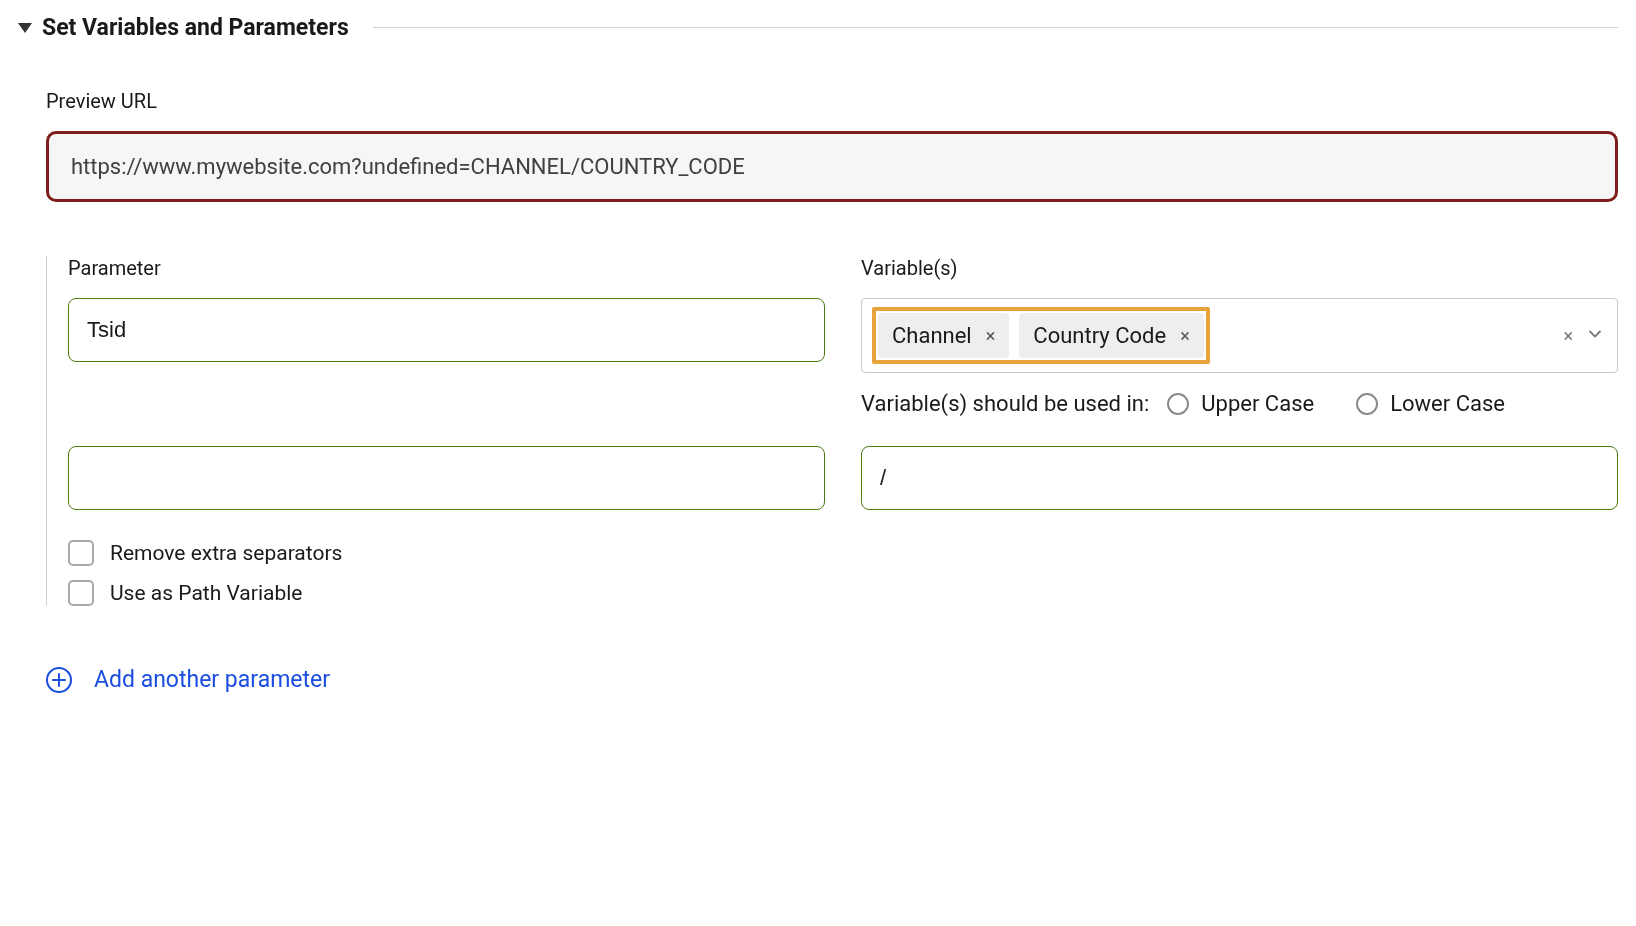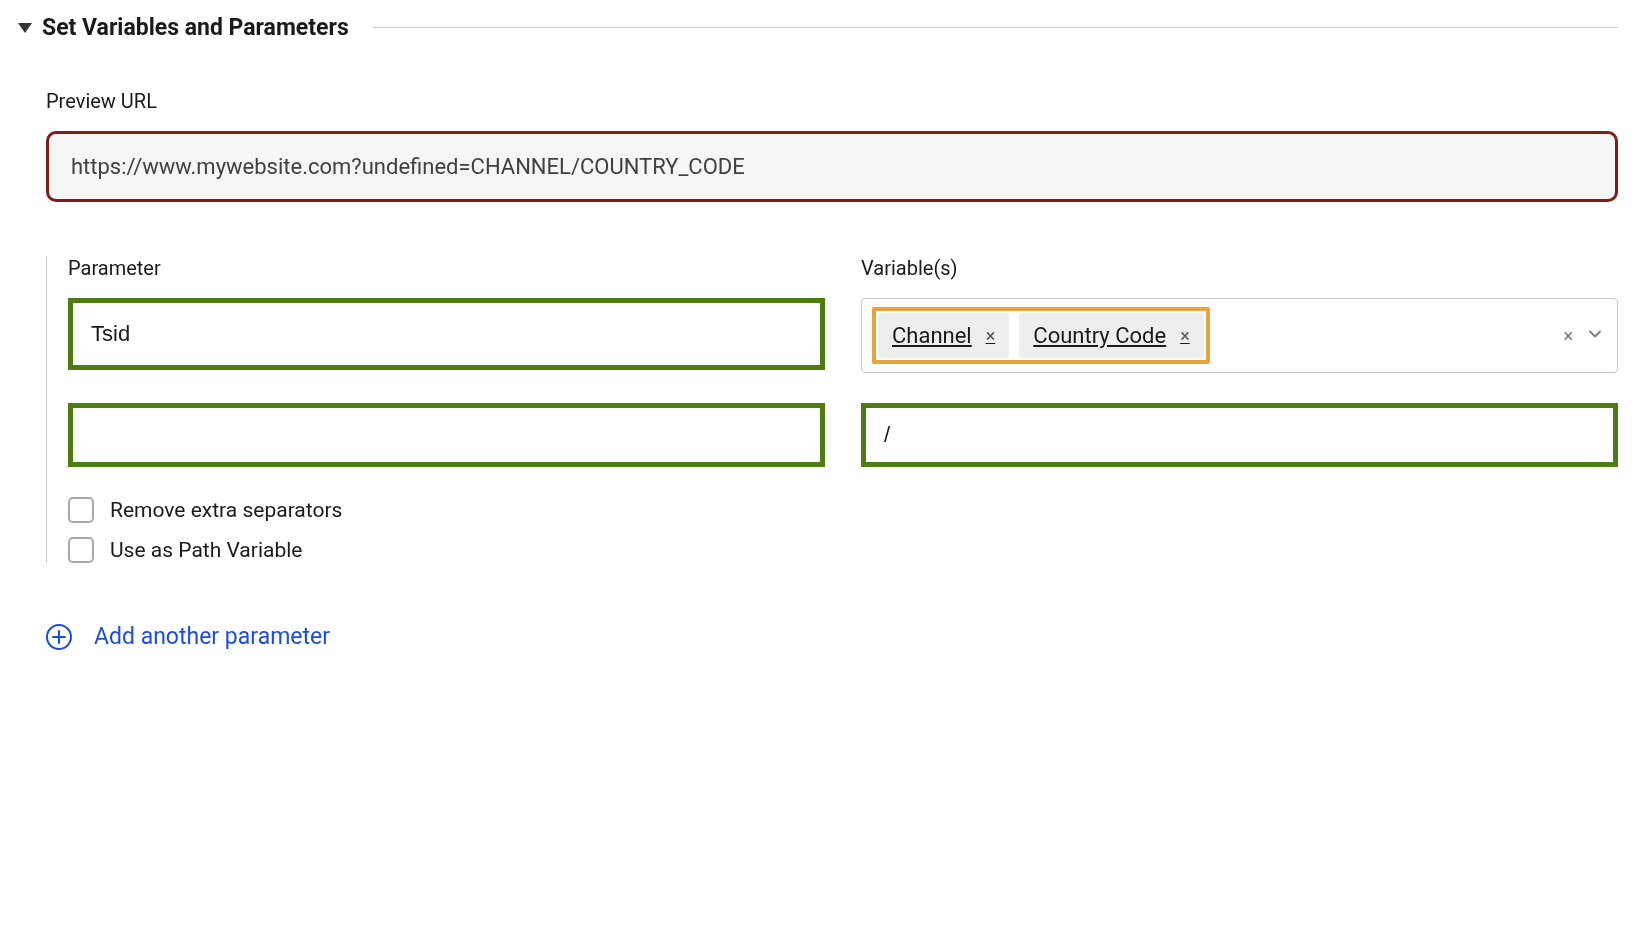--- a/index.html
+++ b/index.html
@@ -74,22 +74,22 @@
     .param-left-border {
       position: absolute;
       left: 0;
       top: 0;
       width: 1px;
       height: 100%;
       background: #d0d0d0;
     }
     .text-input {
       width: 100%;
-      border: 5px solid #4d7c0f;
-      border-radius: 0;
+      border: 1px solid #4d7c0f;
+      border-radius: 8px;
       padding: 18px 18px;
       font-size: 22px;
       color: #1a1a1a;
       background: #fff;
       outline: none;
     }
     .text-input-tall {
       height: 64px;
     }
     .variables-select {
@@ -103,21 +103,20 @@
       min-height: 68px;
       position: relative;
     }
     .tag-container {
       display: flex;
       align-items: center;
       gap: 10px;
       padding: 2px 2px;
       border: 4px solid #e8a33d;
       border-radius: 2px;
-      text-decoration: underline;
     }
     .tag {
       display: inline-flex;
       align-items: center;
       gap: 14px;
       background: #eeeeef;
       border-radius: 3px;
       padding: 10px 14px;
       font-size: 22px;
       color: #1a1a1a;
@@ -252,20 +251,31 @@
           </div>
           <div class="select-controls">
             <span class="select-clear">×</span>
             <span class="select-chevron">
               <svg width="16" height="16" viewBox="0 0 16 16" fill="none">
                 <path d="M3 5.5 L8 10.5 L13 5.5" stroke="currentColor" stroke-width="1.8" stroke-linecap="round" stroke-linejoin="round"></path>
               </svg>
             </span>
           </div>
         </div>
+        <div class="radio-row">
+          <span>Variable(s) should be used in:</span>
+          <div class="radio-option">
+            <span class="radio-circle"></span>
+            <span>Upper Case</span>
+          </div>
+          <div class="radio-option" style="margin-left:24px">
+            <span class="radio-circle"></span>
+            <span>Lower Case</span>
+          </div>
+        </div>
       </div>
     </div>
 
     <div class="form-row" style="margin-top:20px">
       <div class="form-col">
         <input type="text" class="text-input text-input-tall" value="" style="">
       </div>
       <div class="form-col">
         <input type="text" class="text-input text-input-tall" value="/" style="">
       </div>

